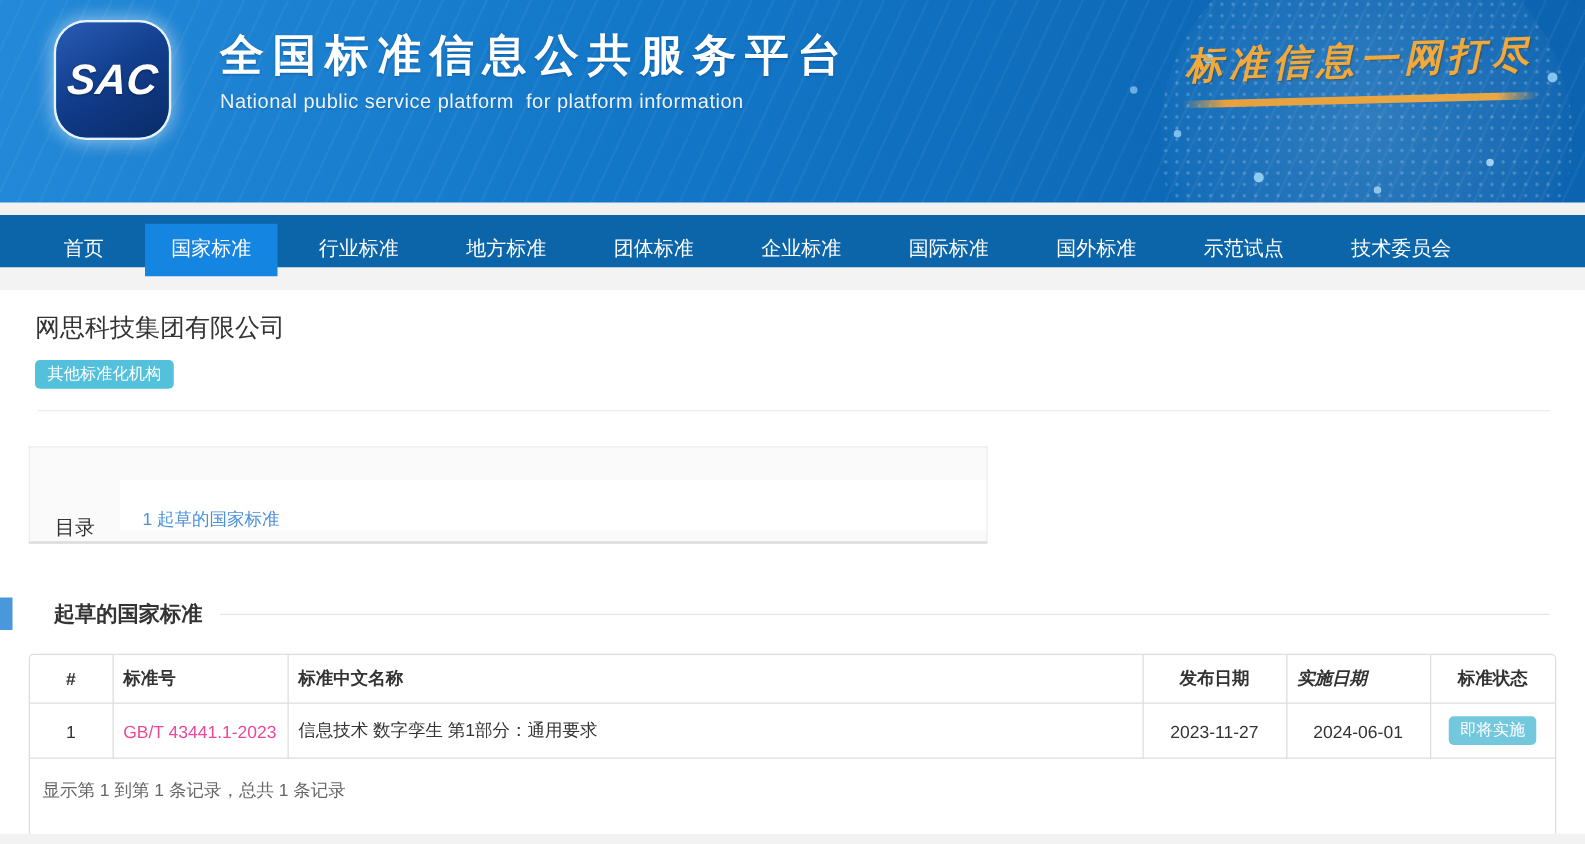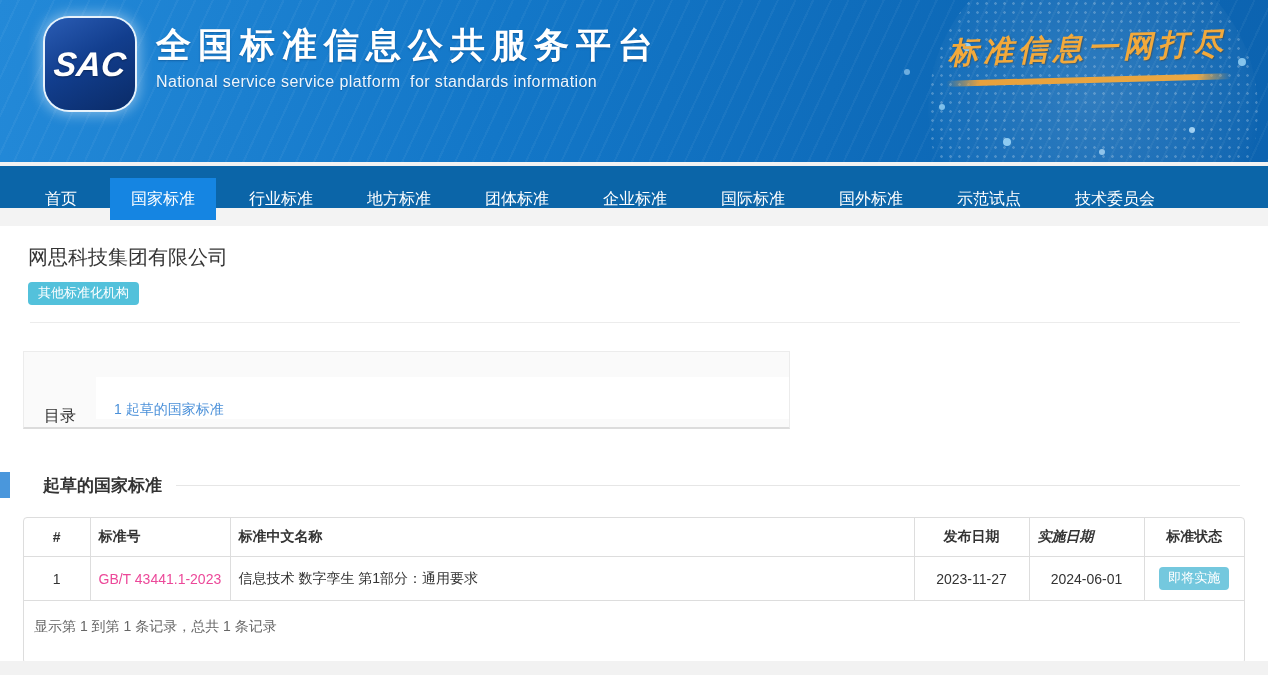--- a/index.html
+++ b/index.html
@@ -47,21 +47,21 @@
     background:linear-gradient(150deg,#2a5cb4 0%,#123e8e 45%,#0a2b67 100%);
     border-radius:24px;
     box-shadow:0 0 0 2px rgba(255,255,255,.85), 0 0 14px 4px rgba(255,255,255,.45);
     display:flex; align-items:center; justify-content:center;
   }
   .logo span{
     color:#fff; font-size:34px; font-weight:bold; font-style:italic;
     letter-spacing:0px; transform:skewX(-6deg);
     text-shadow:0 1px 2px rgba(0,0,0,.35);
   }
-  .head-titles { position:absolute; left:156px; top:24px; }
+  .head-titles { position:absolute; left:176px; top:24px; }
   .head-titles h1 {
     margin:0; color:#fff; font-size:35px; font-weight:bold;
     letter-spacing:7px; line-height:42px;
     text-shadow:0 1px 2px rgba(0,40,90,.35);
   }
   .head-sub {
     margin-top:7px; color:#eef6fd; font-size:16px; letter-spacing:.4px;
     white-space:pre; text-shadow:0 1px 1px rgba(0,40,90,.3);
   }
   .slogan { position:absolute; right:30px; top:28px; width:300px; text-align:center; }
@@ -72,21 +72,21 @@
     transform:rotate(-2deg);
   }
   .slogan-underline{
     margin:8px auto 0; width:285px; height:6px; border-radius:3px;
     background:linear-gradient(90deg, rgba(232,161,60,0) 0%, #e8a13c 12%, #eaa843 88%, rgba(232,161,60,0) 100%);
     transform:rotate(-1.5deg);
   }
 
   
   .main-nav { width:100%; height:42px; background:#0b65a8; }
-  .main-nav ul { margin:4px; padding:12px 0 0 20px; list-style:none; display:flex;text-align:center; }
+  .main-nav ul { margin:10px; padding:7px 0 0 20px; list-style:none; display:flex;text-align:center; }
   .main-nav li {
     height:42px; line-height:42px; padding:0 21px; margin-right:12px;
     color:#fff; font-size:16px; cursor:pointer; white-space:nowrap;
   }
   .main-nav li.active { background:#1585e2; }
 
   .band { width:100%; height:18px; background:#f3f3f3; }
 
   
   main { width:100%; height:435px; background:#fff; overflow:hidden; position:relative; }
@@ -148,21 +148,21 @@
 <div class="page">
 
   <header class="site-header">
     <div class="globe"></div>
     <div class="spark-dots"></div>
     <div class="logo">
       <span>SAC</span>
     </div>
     <div class="head-titles">
       <h1>全国标准信息公共服务平台</h1>
-      <div class="head-sub">National service service platform  for standards information</div>
+      <div class="head-sub">National public service platform  for platform information</div>
     </div>
     <div class="slogan">
       <div class="slogan-text">标准信息一网打尽</div>
       <div class="slogan-underline"></div>
     </div>
   </header>
 
   <nav class="main-nav">
     <ul>
       <li>首页</li>

